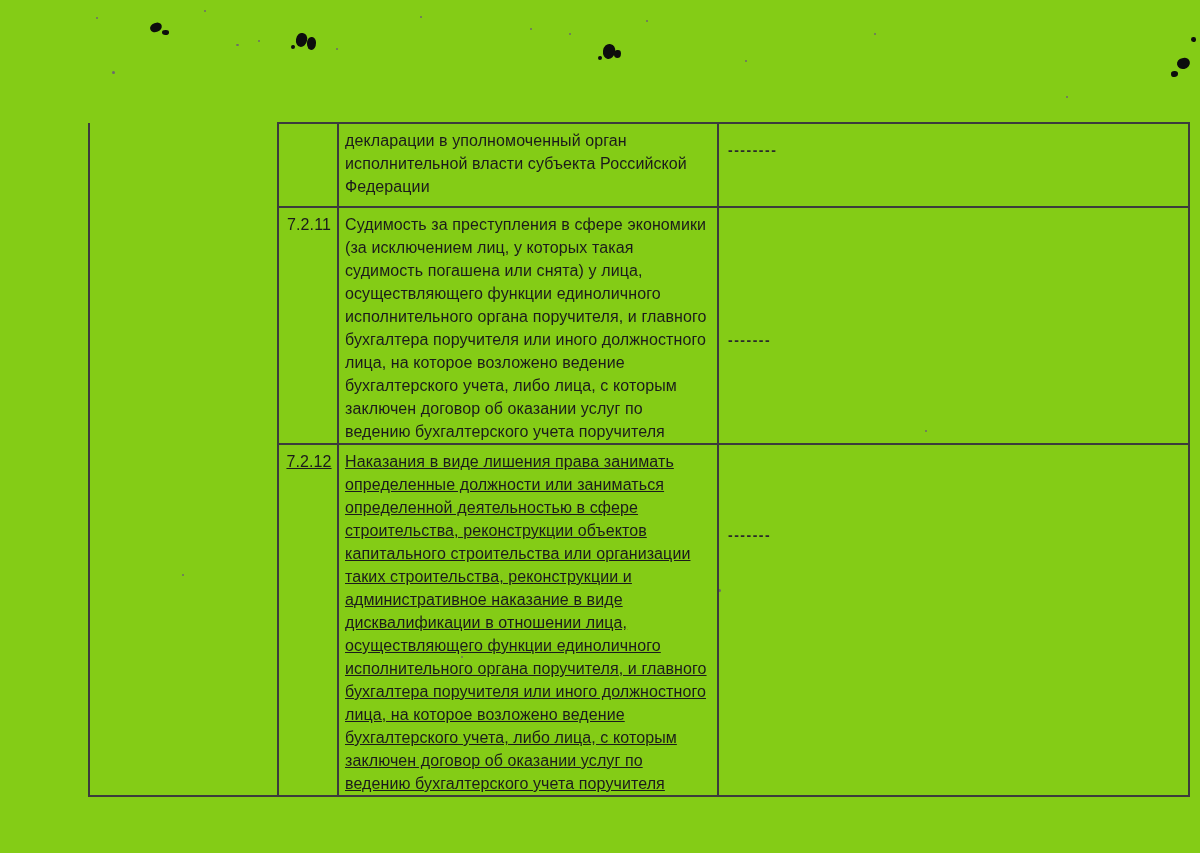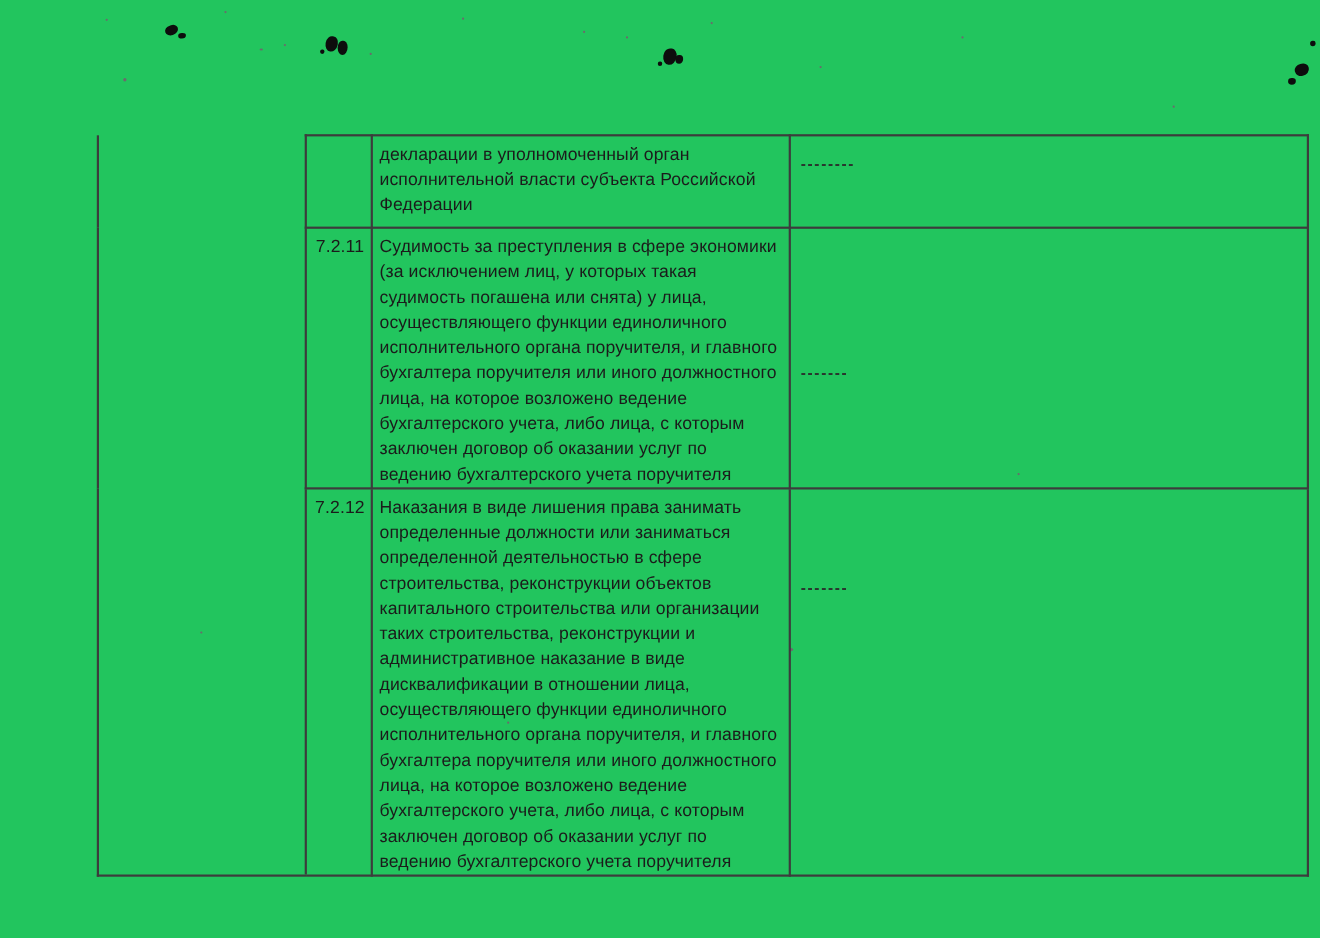--- a/index.html
+++ b/index.html
@@ -11,21 +11,21 @@
     height: 853px;
     background: #ffffff;
     position: relative;
     overflow: hidden;
     font-family: "Liberation Sans", "DejaVu Sans", sans-serif;
     color: #1b1b1b;
   }
   .page {
     position: absolute;
     inset: 0;
-    background: #22c55e;
+    background: #84cc16;
   }
 
   
   .doc-table {
     position: absolute;
     left: 88px;
     top: 122px;
     border-collapse: collapse;
     table-layout: fixed;
     width: 1100px;
@@ -61,21 +61,21 @@
   }
   .dash-mark {
     display: inline-block;
     letter-spacing: 1.5px;
     font-weight: bold;
     font-size: 14px;
     color: #2a2a2a;
   }
   tr.row-partial  { height: 84px;  }
   tr.row-7211     { height: 229px; }
-  tr.row-7212     { height: 338px; }
+  tr.row-7212     { height: 338px; text-decoration: underline; }
   tr.row-partial td.cell-val { padding-top: 14px; }
   tr.row-7211   td.cell-val { padding-top: 120px; }
   tr.row-7212   td.cell-val { padding-top: 78px;  }
 
   
   .blob {
     position: absolute;
     background: #0d0d0d;
     border-radius: 50% 45% 55% 50%;
   }

